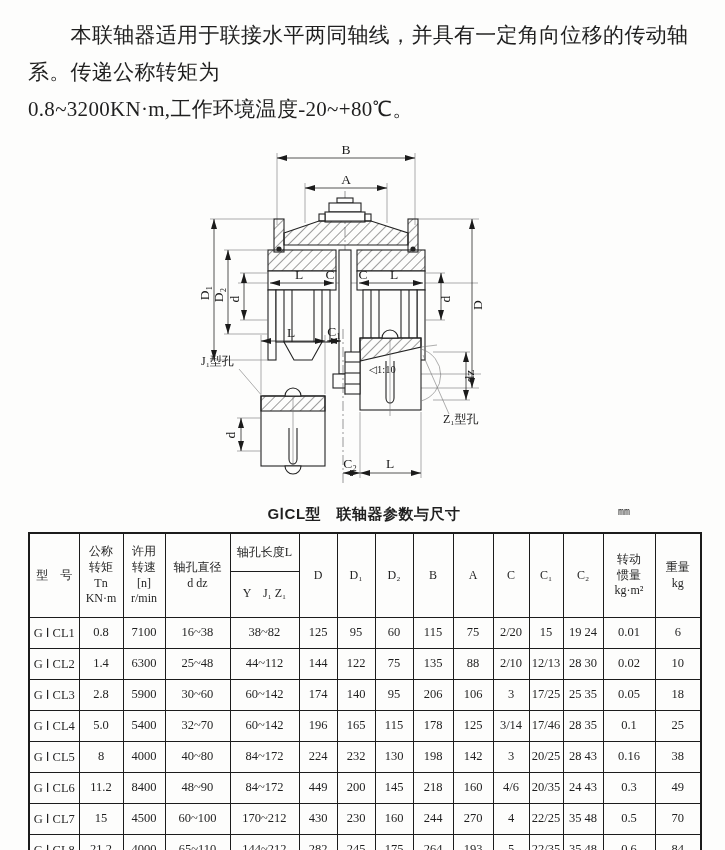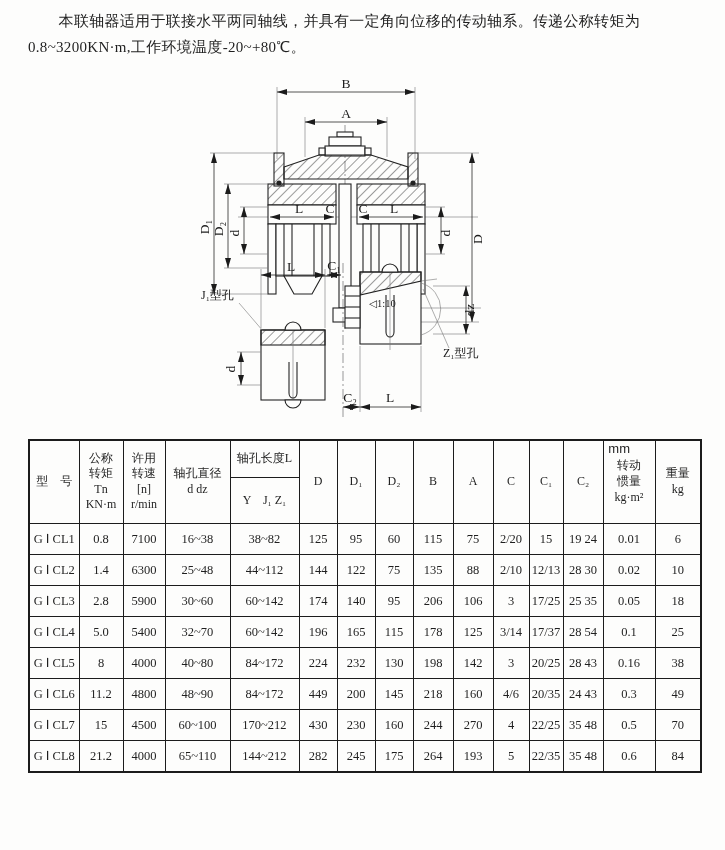--- a/index.html
+++ b/index.html
@@ -3,31 +3,31 @@
 <meta charset="utf-8">
 <style>
   html,body{margin:0;padding:0;}
   body{
     width:725px;height:850px;
     background:#fdfdfc;color:#1f1f1f;
     font-family:"Liberation Serif",serif;
     overflow:hidden;
   }
   .intro{
-    margin:8px 30px 0 28px;
-    font-size:15px;line-height:1.75;
+    margin:17px 30px 0 28px;
+    font-size:21px;line-height:1.75;
     white-space:pre-line;letter-spacing:.3px;
   }
   .figure-wrap{margin-top:6px;text-align:center;}
   .caption-row{position:relative;width:672px;margin:10px 0 0 28px;text-align:center;}
   .caption-title{
     font-family:"Liberation Sans",sans-serif;
     font-weight:bold;font-size:15px;letter-spacing:.5px;display:inline-block;
   }
-  .caption-unit{position:absolute;right:70px;top:2px;font-size:13px;font-family:Liberation Sans, sans-serif;}
+  .caption-unit{position:absolute;right:70px;top:2px;font-size:10px;font-family:Liberation Mono, monospace;}
   table{
     margin:8px 0 0 28px;border-collapse:collapse;table-layout:fixed;
     width:672px;border:2px solid #1c1c1c;
   }
   th,td{border:1px solid #1c1c1c;text-align:center;vertical-align:middle;padding:0;overflow:hidden;}
   th{font-weight:normal;font-size:12px;line-height:1.3;white-space:pre-line;padding:3px 0;}
   td{font-size:12.5px;height:30px;}
   thead tr:first-child{height:38px;}
   thead tr:last-child{height:46px;}
   tbody tr{height:31px;}
@@ -202,20 +202,21 @@
     <line class="thin" x1="388" y1="279" x2="388" y2="345"></line>
     <line class="dim" x1="310" y1="340" x2="327" y2="340" marker-start="url(#as)" marker-end="url(#ae)"></line>
     <line class="dim" x1="327" y1="340" x2="388" y2="340" marker-start="url(#as)" marker-end="url(#ae)"></line>
     <text class="lbl" x="317" y="335" text-anchor="middle">C₂</text>
     <text class="lbl" x="357" y="335" text-anchor="middle">L</text>
   </g>
 </svg>
 </div>
 
 <div class="caption-row">
+  <span class="caption-title">GⅠCL型　联轴器参数与尺寸</span>
   <span class="caption-unit">mm</span>
 </div>
 
 <table>
   <colgroup>
     <col class="c1">
       <col class="c2">
       <col class="c3">
       <col class="c4">
       <col class="c5">
@@ -319,22 +320,22 @@
         <td>5.0</td>
         <td>5400</td>
         <td>32~70</td>
         <td>60~142</td>
         <td>196</td>
         <td>165</td>
         <td>115</td>
         <td>178</td>
         <td>125</td>
         <td>3/14</td>
-        <td>17/37</td>
-        <td>28 54</td>
+        <td>17/46</td>
+        <td>28 35</td>
         <td>0.1</td>
         <td>25</td>
       </tr>
       <tr>
         <td>G Ⅰ CL5</td>
         <td>8</td>
         <td>4000</td>
         <td>40~80</td>
         <td>84~172</td>
         <td>224</td>
@@ -344,21 +345,21 @@
         <td>142</td>
         <td>3</td>
         <td>20/25</td>
         <td>28 43</td>
         <td>0.16</td>
         <td>38</td>
       </tr>
       <tr>
         <td>G Ⅰ CL6</td>
         <td>11.2</td>
-        <td>4800</td>
+        <td>8400</td>
         <td>48~90</td>
         <td>84~172</td>
         <td>449</td>
         <td>200</td>
         <td>145</td>
         <td>218</td>
         <td>160</td>
         <td>4/6</td>
         <td>20/35</td>
         <td>24 43</td>

